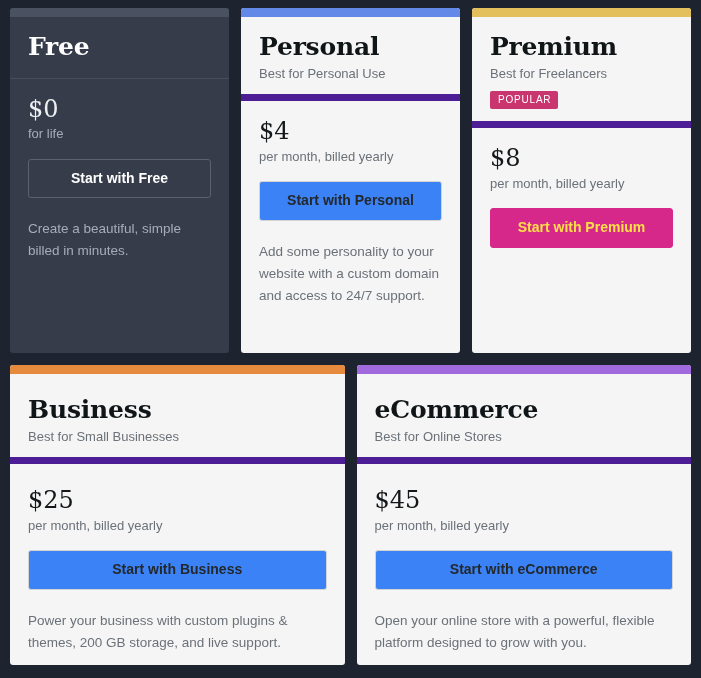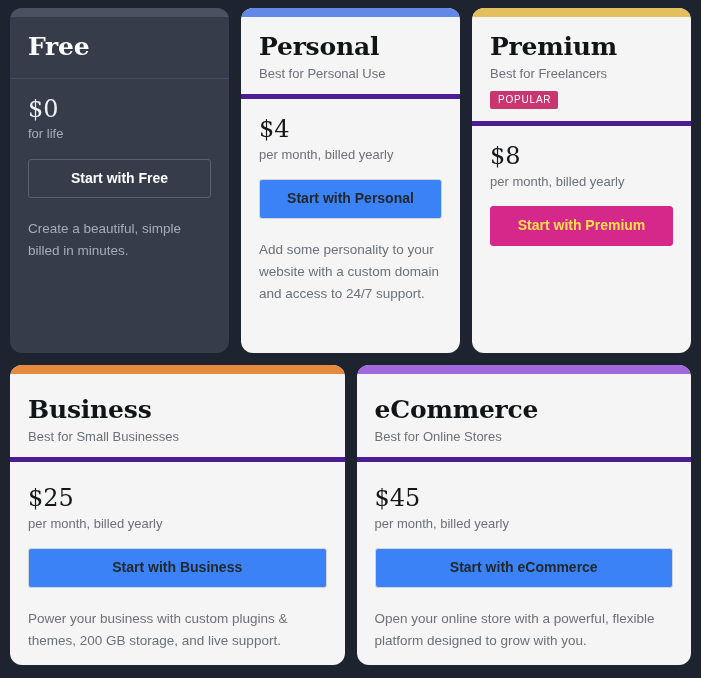--- a/index.html
+++ b/index.html
@@ -26,40 +26,40 @@
   }
   .row-top { margin-bottom: 12px; }
 
   .row-top .plan-card { flex: 1 1 0; height: 345px; }
   .row-bottom .plan-card { flex: 1 1 0; height: 300px; gap: 6px; }
 
   
   .plan-card {
     position: relative;
     background: #F5F5F5;
-    border-radius: 12px;
+    border-radius: 3px;
     overflow: hidden;
     display: flex;
     flex-direction: column;
     box-sizing: border-box;
   }
   .plan-card.dark {
     background: #363C4A;
   }
 
   .accent-bar {
     height: 9px;
     width: 100%;
     flex: none;
   }
 
   
   .card-header {
     padding: 16px 18px 12px 18px;
-    border-bottom: 5px solid #4c1d95;
+    border-bottom: 7px solid #4c1d95;
     flex: none;
     position: relative;
   }
   .dark .card-header {
     border-bottom: 1px solid #454C5C;
   }
 
   .plan-name {
     font-family: "DejaVu Serif", "Liberation Serif", serif;
     font-size: 25px;

